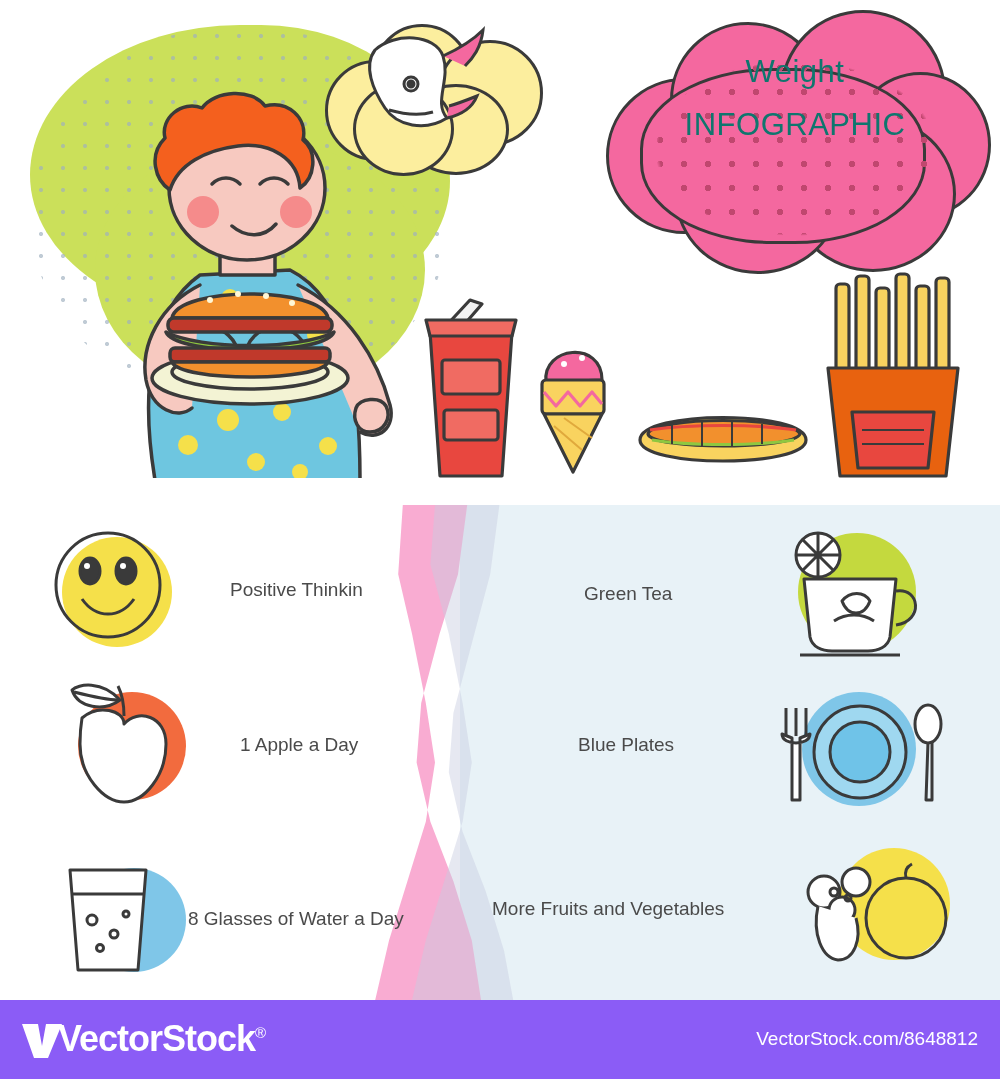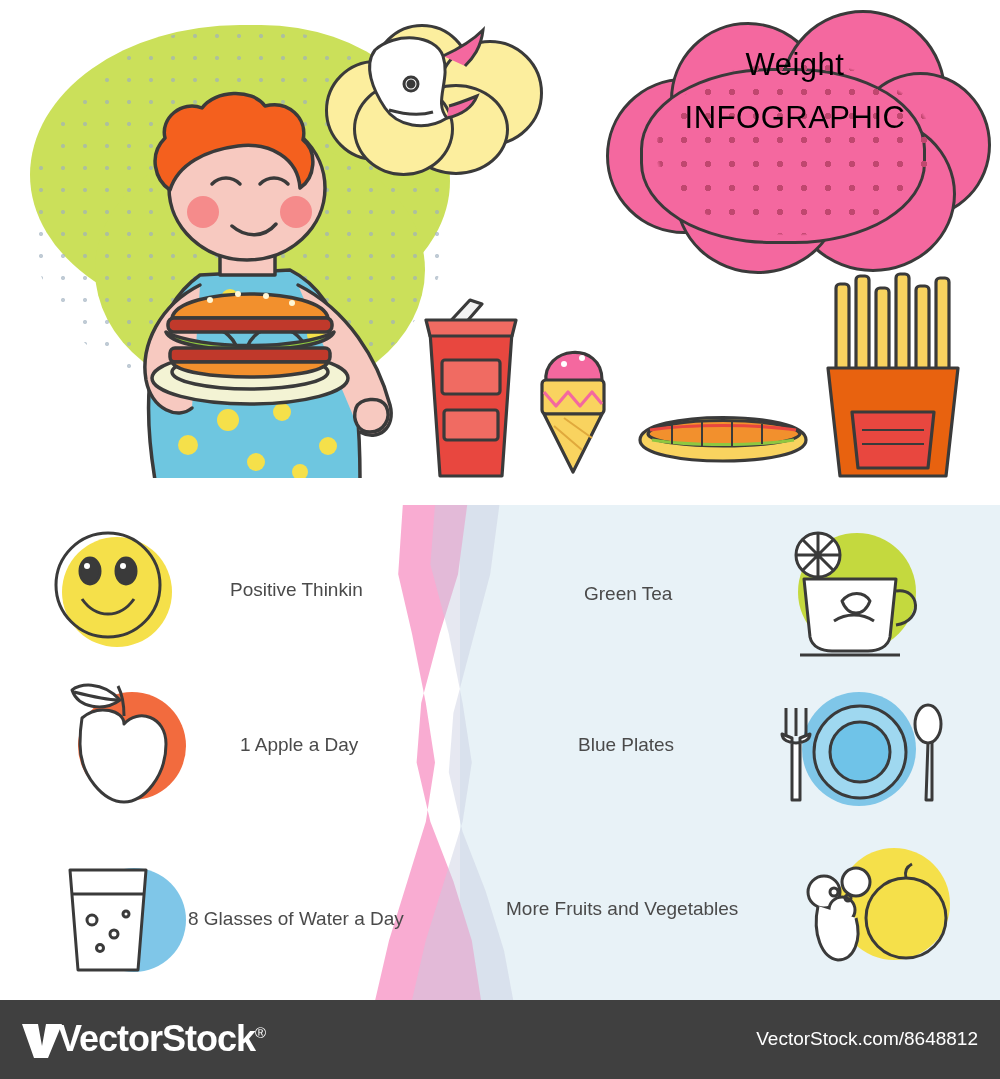--- a/index.html
+++ b/index.html
@@ -83,24 +83,24 @@
     width: 390px; height: 270px;
     background-image: radial-gradient(#c0476f 3px, transparent 3.3px);
     background-size: 24px 24px;
     border-radius: 50%;
     -webkit-mask-image: radial-gradient(ellipse 50% 45% at 50% 52%, #000 70%, transparent 72%);
             mask-image: radial-gradient(ellipse 50% 45% at 50% 52%, #000 70%, transparent 72%);
     pointer-events: none;
   }
   .title-text {
     position: absolute;
-    left: 0; top: 40px;
+    left: 0; top: 47px;
     width: 390px;
     text-align: center;
-    color: #000000;
+    color: #0f766e;
     line-height: 1.08;
     z-index: 5;
   }
   .title-weight { font-size: 31px; display:block; letter-spacing: .5px; }
   .title-loss   { font-size: 47px; display:block; margin-top: 2px; letter-spacing: .5px;}
   .title-info   { font-size: 31px; display:block; margin-top: 20px; letter-spacing: .5px;}
 
   
   .woman { position: absolute; left: 60px; top: 60px; width: 400px; height: 420px; }
 
@@ -138,21 +138,21 @@
     color: #4a4a4a;
     white-space: nowrap;
   }
   .circle-bg { position: absolute; border-radius: 50%; }
 
   
   #footer {
     position: absolute;
     left: 0; top: 1000px;
     width: 1000px; height: 79px;
-    background: #404040;
+    background: #8b5cf6;
     text-align: right;
   }
   .vs-logo {
     position: absolute;
     left: 22px; top: 18px;
     color: #ffffff;
     font-size: 36px;
     font-weight: bold;
     letter-spacing: -1px;
   }
@@ -404,21 +404,21 @@
           <circle cx="42" cy="52" r="16" fill="#ffffff"></circle>
           <circle cx="74" cy="42" r="14" fill="#ffffff"></circle>
           <circle cx="60" cy="70" r="13" fill="#ffffff"></circle>
           <path d="M36 66 C 30 94, 40 118, 56 120 C 72 120, 80 100, 74 78" fill="#ffffff"></path>
           <circle cx="52" cy="52" r="4"></circle>
           <circle cx="66" cy="58" r="3"></circle>
           <circle cx="124" cy="78" r="40" fill="none"></circle>
           <path d="M124 38 C 122 30, 126 26, 130 24"></path>
         </g>
       </svg>
-      <div class="row-label" style="left:16px; top:68px;">More Fruits and Vegetables</div>
+      <div class="row-label" style="left:2px; top:68px;">More Fruits and Vegetables</div>
     </div>
   </div>
 
   <div id="footer">
     <svg style="position:absolute; left:20px; top:20px;" width="44" height="40">
       <g fill="#ffffff">
         <path d="M2 4 L 18 4 L 22 26 L 26 4 L 42 4 L 28 38 L 14 38 Z"></path>
       </g>
     </svg>
     <div class="vs-logo" style="left:58px;">

